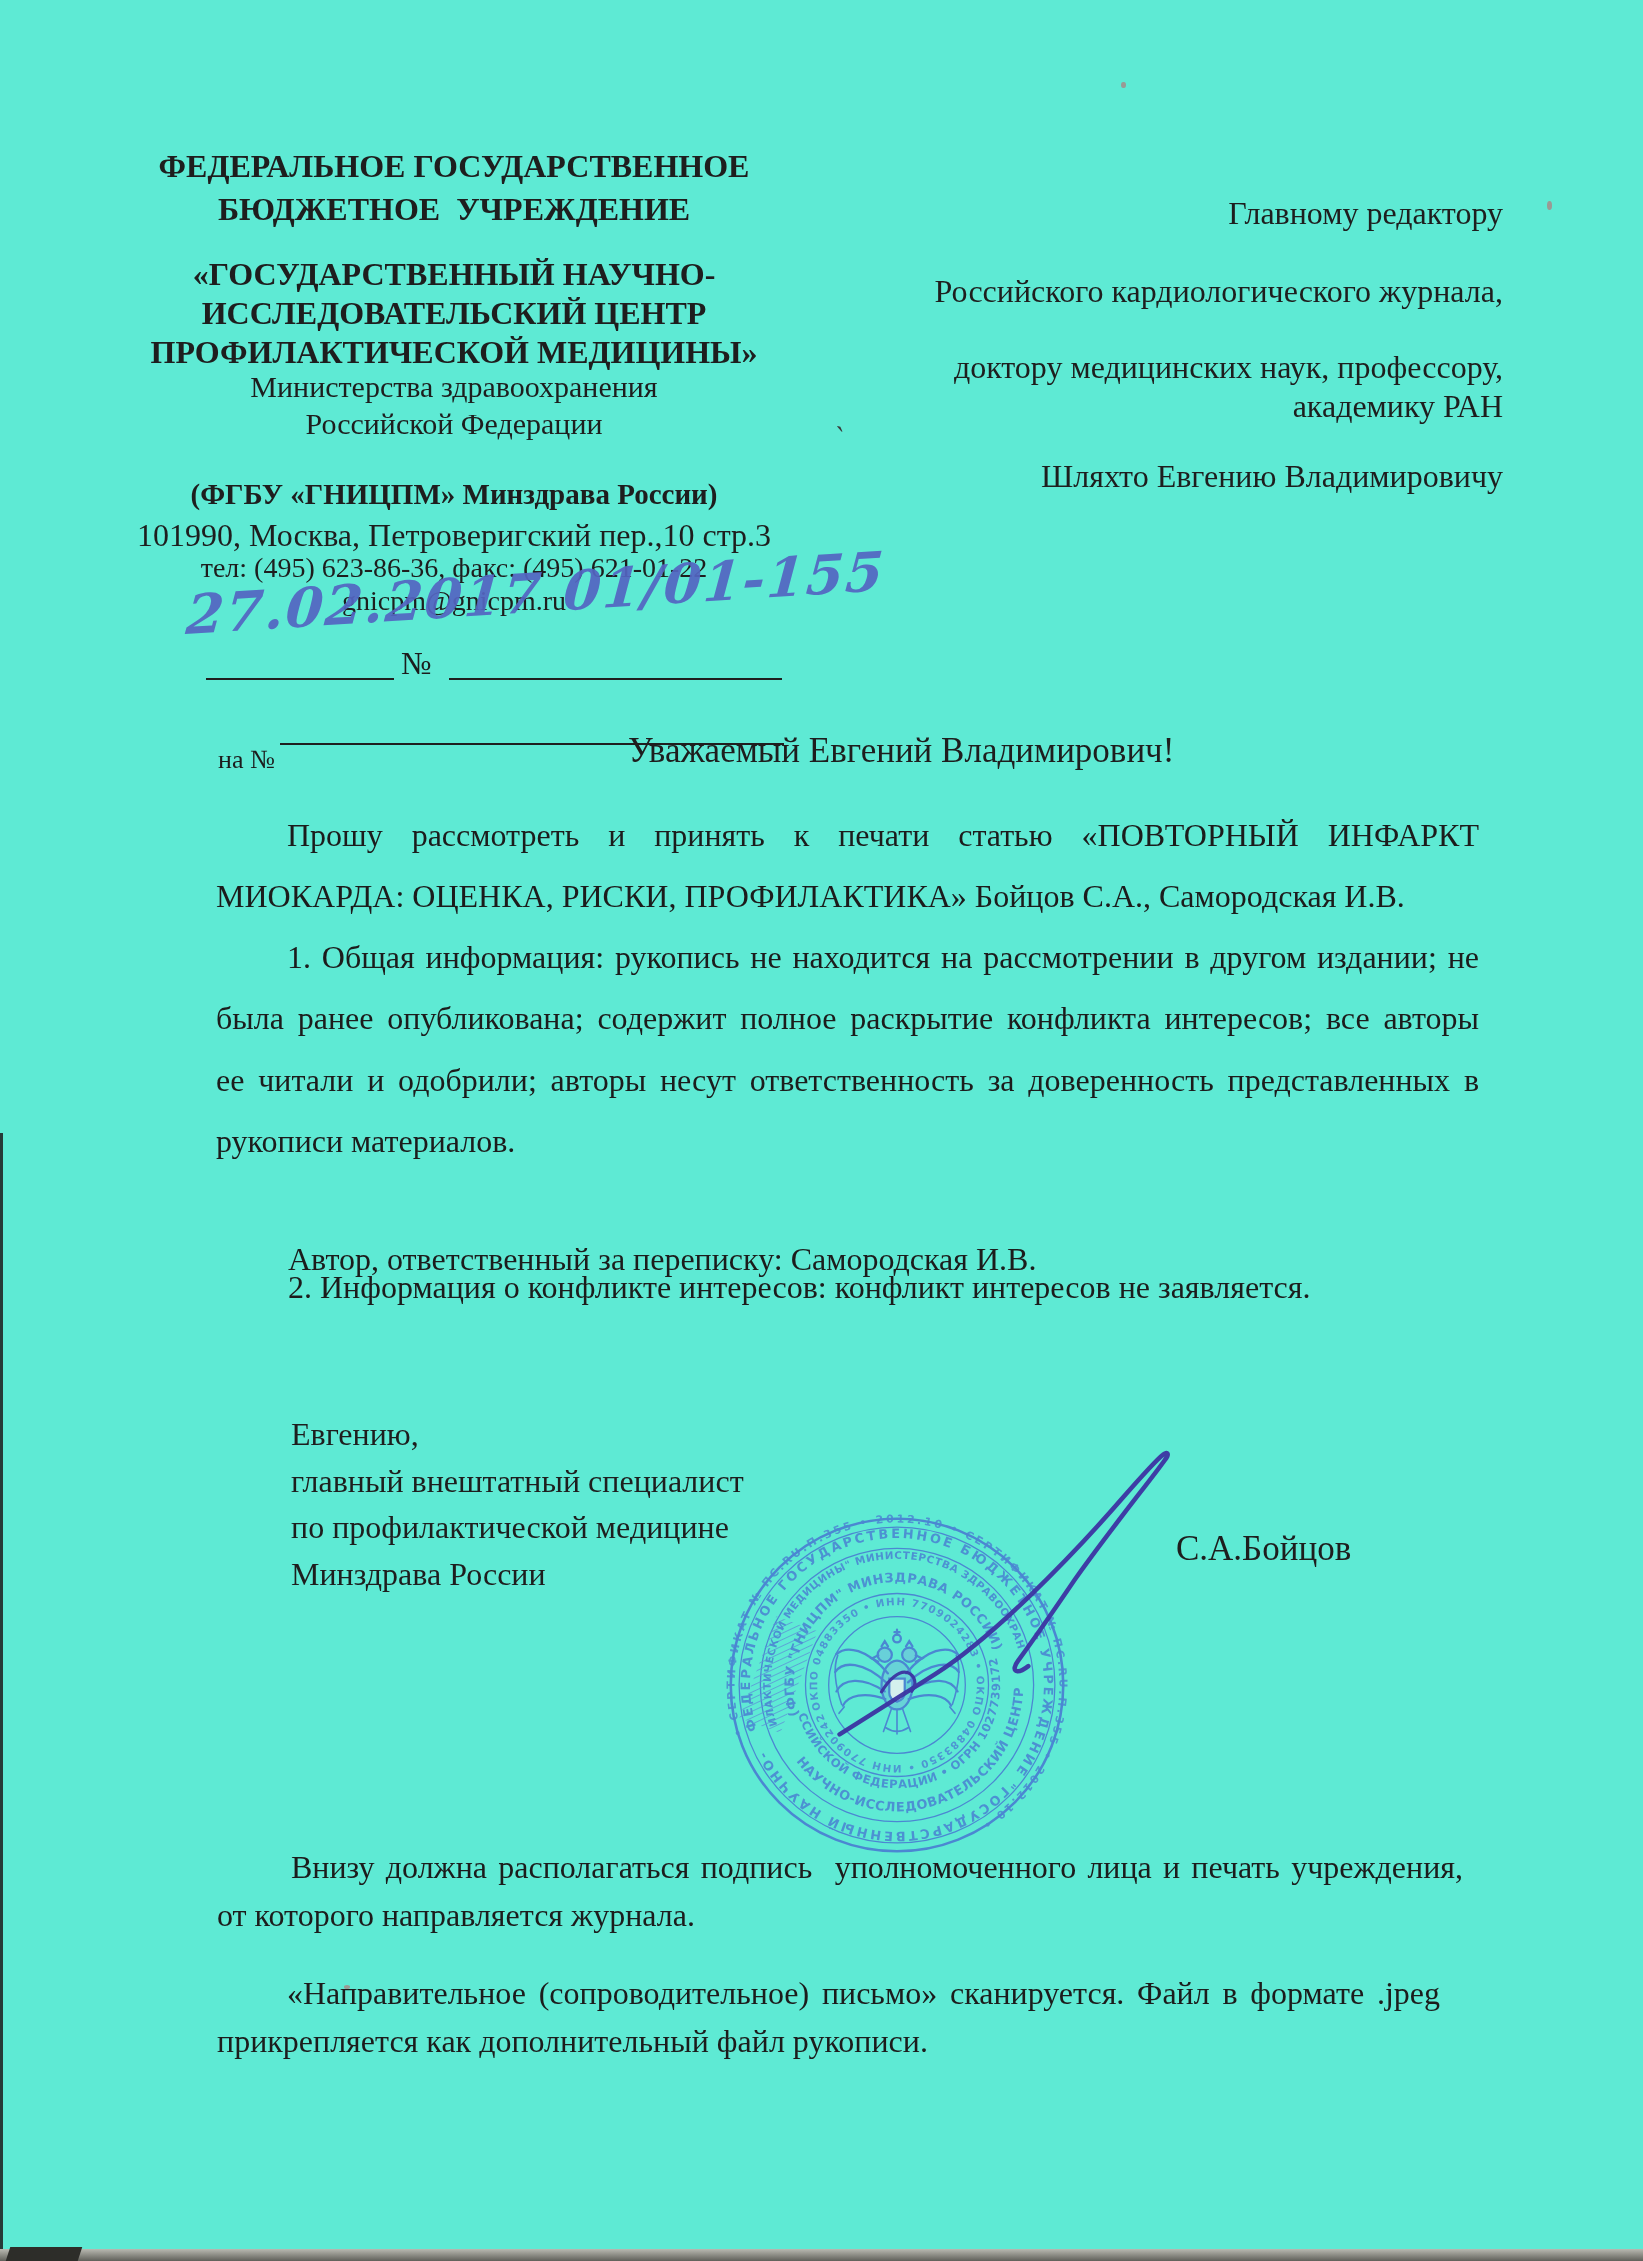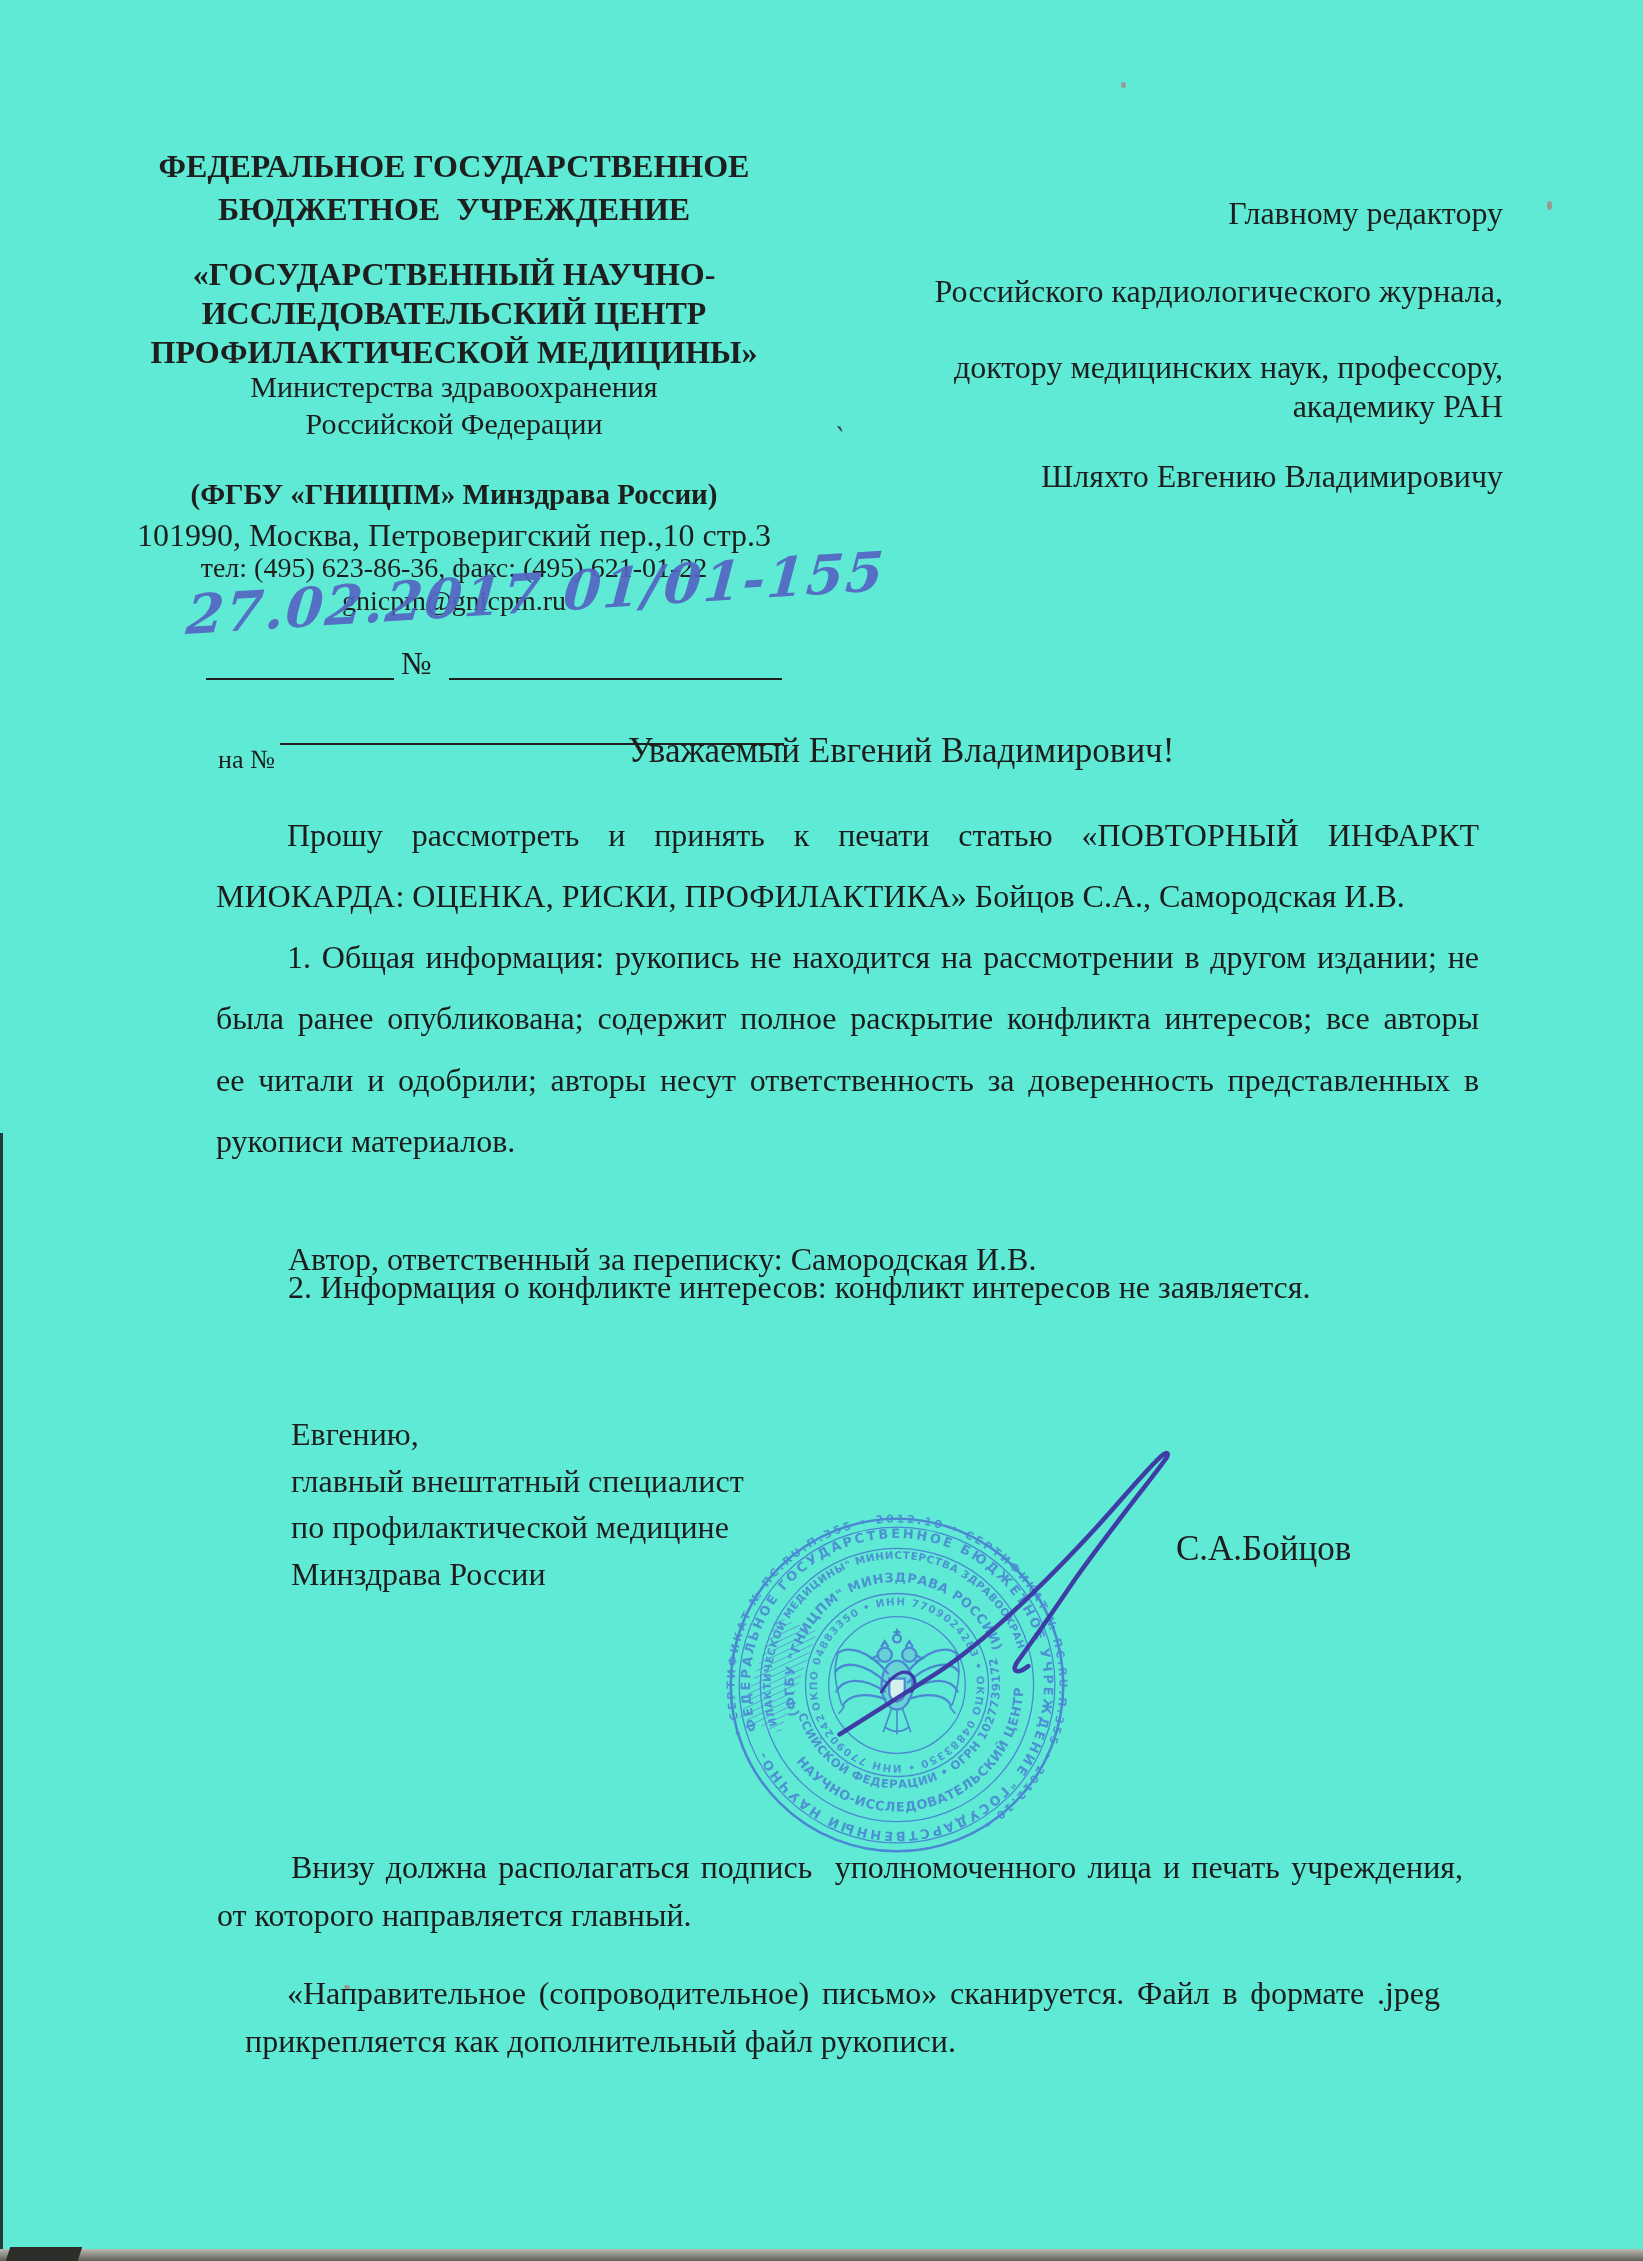--- a/index.html
+++ b/index.html
@@ -173,23 +173,23 @@
                C 1775 2288, 1800 2262, 1805 2258
                C 1812 2252, 1816 2256, 1808 2266
                C 1790 2292, 1720 2378, 1668 2452
                C 1630 2508, 1596 2556, 1580 2578
                C 1568 2594, 1578 2600, 1596 2586"></path>
       <path d="M 1368 2626 C 1380 2606, 1396 2592, 1408 2596 C 1420 2600, 1424 2614, 1415 2625" stroke-width="5"></path>
     </g>
   </svg>
 
   <div class="bl just" style="left:291px;top:1848px;width:1172px;">Внизу должна располагаться подпись&nbsp; уполномоченного лица и печать учреждения,</div>
-  <div class="bl" style="left:217px;top:1896px;">от которого направляется главный.</div>
+  <div class="bl" style="left:217px;top:1896px;">от которого направляется журнала.</div>
   <div class="bl just" style="left:287px;top:1974px;width:1153px;">«Направительное (сопроводительное) письмо» сканируется. Файл в формате .jpeg</div>
-  <div class="bl" style="left:217px;top:2022px;margin-left:28px;">прикрепляется как дополнительный файл рукописи.</div>
+  <div class="bl" style="left:217px;top:2022px;">прикрепляется как дополнительный файл рукописи.</div>
 
   <div id="left-strip"></div>
   <div id="bottom-bar"></div>
   <div id="bottom-corner"></div>
   <div class="speck" style="left:1121px;top:82px;width:4.5px;height:6.4px;"></div>
   <div class="speck" style="left:1547px;top:201px;width:5.2px;height:9px;"></div>
   <div class="speck" style="left:344px;top:1985px;width:6.4px;height:3.9px;"></div>
 
 </div>
 

